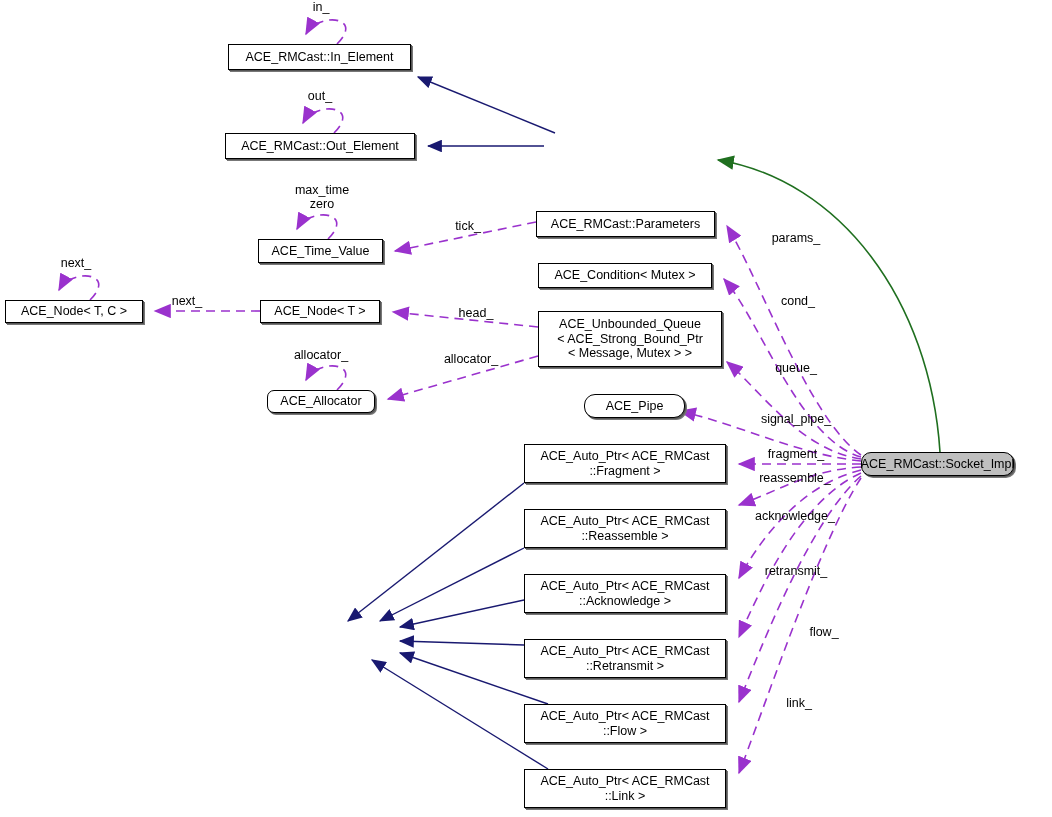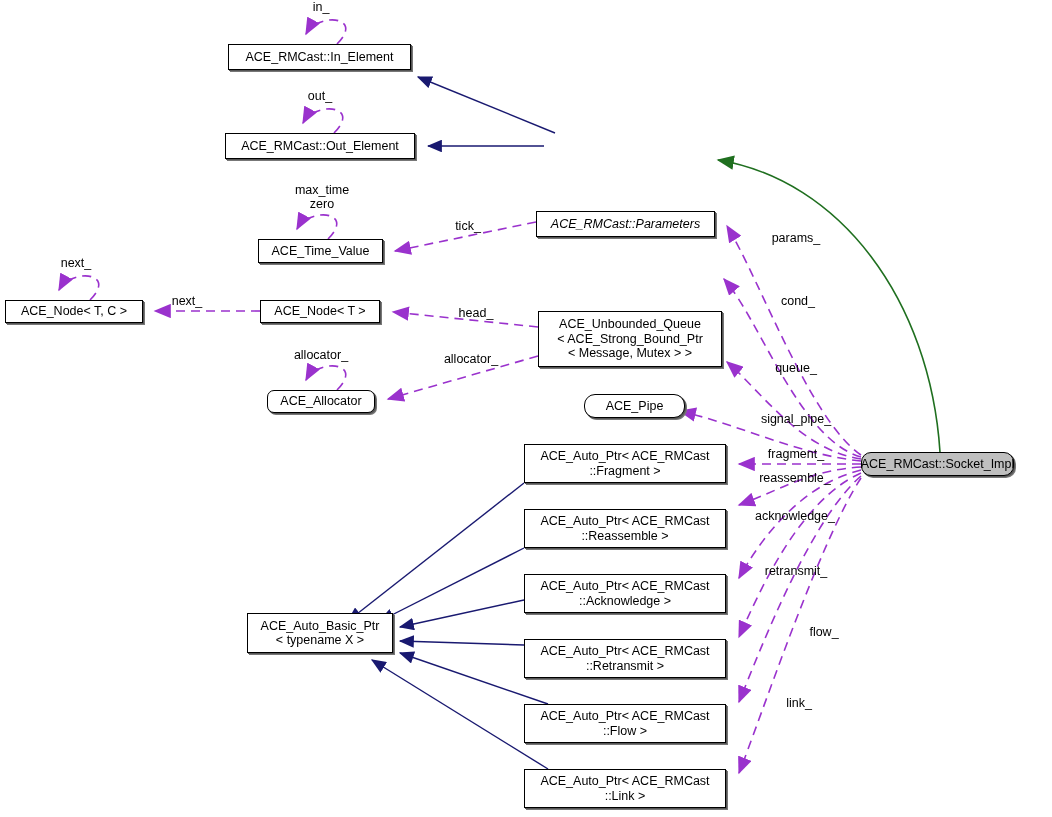--- a/index.html
+++ b/index.html
@@ -110,25 +110,28 @@
       <path d="M 337 390 C 365 362 318 358 306 380"></path>
     </g>
   </svg>
 
   <div class="uml-node" style="left:225px; top:133px; width:190px; height:26px;">
     <span>ACE_RMCast::Out_Element</span>
   </div>
   <div class="uml-node" style="left:228px; top:44px; width:183px; height:26px;">
     <span>ACE_RMCast::In_Element</span>
   </div>
-  <div class="uml-node" style="left:536px; top:211px; width:179px; height:26px;font-style:italic;">
+  <div class="uml-node" style="left:536px; top:211px; width:179px; height:26px;">
     <span>ACE_RMCast::Parameters</span>
   </div>
   <div class="uml-node" style="left:258px; top:239px; width:125px; height:24px;">
     <span>ACE_Time_Value</span>
+  </div>
+  <div class="uml-node" style="left:538px; top:263px; width:174px; height:25px;">
+    <span>ACE_Condition&lt; Mutex &gt;</span>
   </div>
   <div class="uml-node" style="left:5px; top:300px; width:138px; height:23px;">
     <span>ACE_Node&lt; T, C &gt;</span>
   </div>
   <div class="uml-node" style="left:260px; top:300px; width:120px; height:23px;">
     <span>ACE_Node&lt; T &gt;</span>
   </div>
   <div class="uml-node" style="left:538px; top:311px; width:184px; height:56px;">
     <span>ACE_Unbounded_Queue
 &lt; ACE_Strong_Bound_Ptr
@@ -147,24 +150,20 @@
   <div class="uml-node highlight" style="left:861px; top:452px; width:153px; height:24px;border-radius:10px;">
     <span>ACE_RMCast::Socket_Impl</span>
   </div>
   <div class="uml-node" style="left:524px; top:509px; width:202px; height:39px;">
     <span>ACE_Auto_Ptr&lt; ACE_RMCast
 ::Reassemble &gt;</span>
   </div>
   <div class="uml-node" style="left:524px; top:574px; width:202px; height:39px;">
     <span>ACE_Auto_Ptr&lt; ACE_RMCast
 ::Acknowledge &gt;</span>
-  </div>
-  <div class="uml-node" style="left:247px; top:613px; width:146px; height:40px;">
-    <span>ACE_Auto_Basic_Ptr
-&lt; typename X &gt;</span>
   </div>
   <div class="uml-node" style="left:524px; top:639px; width:202px; height:39px;">
     <span>ACE_Auto_Ptr&lt; ACE_RMCast
 ::Retransmit &gt;</span>
   </div>
   <div class="uml-node" style="left:524px; top:704px; width:202px; height:39px;">
     <span>ACE_Auto_Ptr&lt; ACE_RMCast
 ::Flow &gt;</span>
   </div>
   <div class="uml-node" style="left:524px; top:769px; width:202px; height:39px;">

